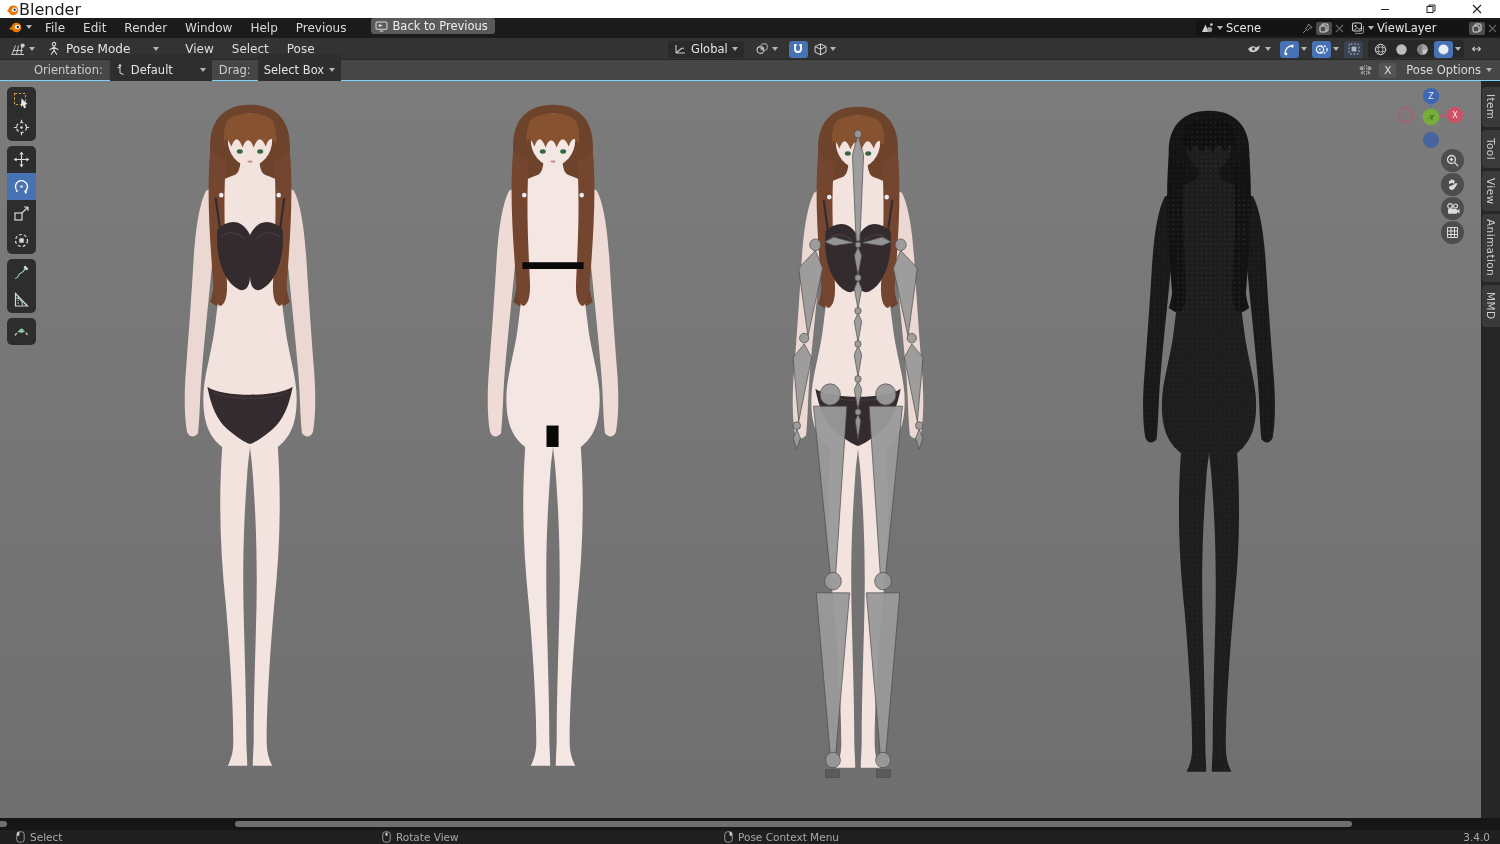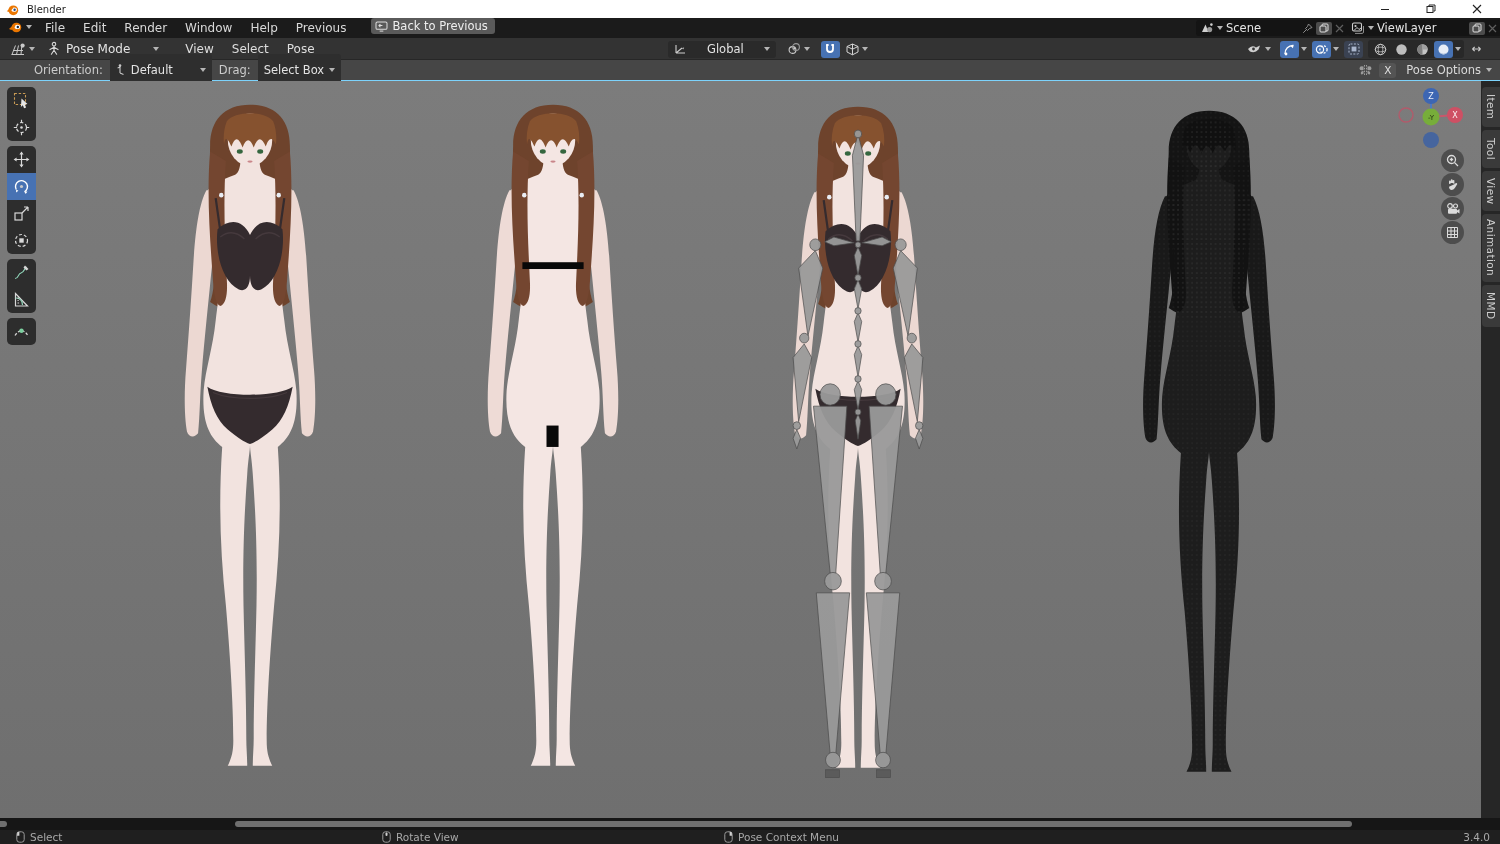--- a/index.html
+++ b/index.html
@@ -2,21 +2,21 @@
 <html><head>
 <meta charset="utf-8">
 <style>
   html,body{margin:0;padding:0;background:#000;}
   #app{position:relative;width:1500px;height:844px;overflow:hidden;
        font-family:"DejaVu Sans","Liberation Sans",sans-serif;
        -webkit-font-smoothing:antialiased;user-select:none;}
   
   .titlebar{position:absolute;left:0;top:0;width:1500px;height:18px;background:#ffffff;
             display:flex;align-items:center;}
-  .titlebar .ttl{font-size:10px;color:#1c1c1c;margin-left:8px;}
+  .titlebar .ttl{font-size:16px;color:#1c1c1c;}
   .wctrls{position:absolute;right:0;top:0;height:18px;display:flex;}
   .wctrl{width:46px;height:18px;display:flex;align-items:center;justify-content:center;}
   
   .menubar{position:absolute;left:0;top:18px;width:1500px;height:20px;background:#1b1b1b;
            display:flex;}
   .menu-item{font-size:12px;color:#d9d9d9;padding:0 9px;line-height:20px;}
   .backbtn{margin-left:16px;height:16px;background:#5a5a5a;border-radius:3px;display:flex;
            align-items:center;padding:0 7px 0 4px;gap:4px;}
   .backbtn span{font-size:11.5px;color:#efefef;}
   .idwidget{position:absolute;top:2px;height:16px;background:#141414;border-radius:3px;
@@ -26,21 +26,21 @@
            align-items:center;justify-content:center;}
   
   .vheader{position:absolute;left:0;top:38px;width:1500px;height:21px;background:#333333;
            border-bottom:1px solid #272727;}
   .hleft{position:absolute;left:6px;top:0;height:21px;display:flex;align-items:center;gap:2px;}
   .hbtn{height:18px;display:flex;align-items:center;gap:3px;padding:0 4px;border-radius:3px;}
   .hmenu{font-size:12px;color:#dedede;padding:0 8px;}
   .modebox{display:flex;align-items:center;gap:5px;padding:0 6px;height:18px;border-radius:3px;}
   .modebox span{font-size:12px;color:#e3e3e3;}
   .hcenter{position:absolute;left:668px;top:1px;height:20px;display:flex;align-items:center;gap:7px;}
-  .pillbox{display:flex;align-items:center;gap:20px;background:#2a2a2a;border-radius:3px;
+  .pillbox{display:flex;align-items:center;gap:4px;background:#2a2a2a;border-radius:3px;
            height:17px;padding:0 6px;}
   .pillbox span{font-size:11.5px;color:#e3e3e3;}
   .iconbtn{width:19px;height:17px;border-radius:3px;display:flex;align-items:center;justify-content:center;}
   .blue{background:#4772b3;}
   .hright{position:absolute;right:16px;top:1px;height:20px;display:flex;align-items:center;gap:5px;}
   .shadegrp{display:flex;align-items:center;gap:2px;background:#282828;border-radius:3px;
             height:18px;padding:0 3px;}
   
   .tsbar{position:absolute;left:0;top:60px;width:1500px;height:20px;background:#464646;
          border-bottom:4px solid #7dd3fc;}

